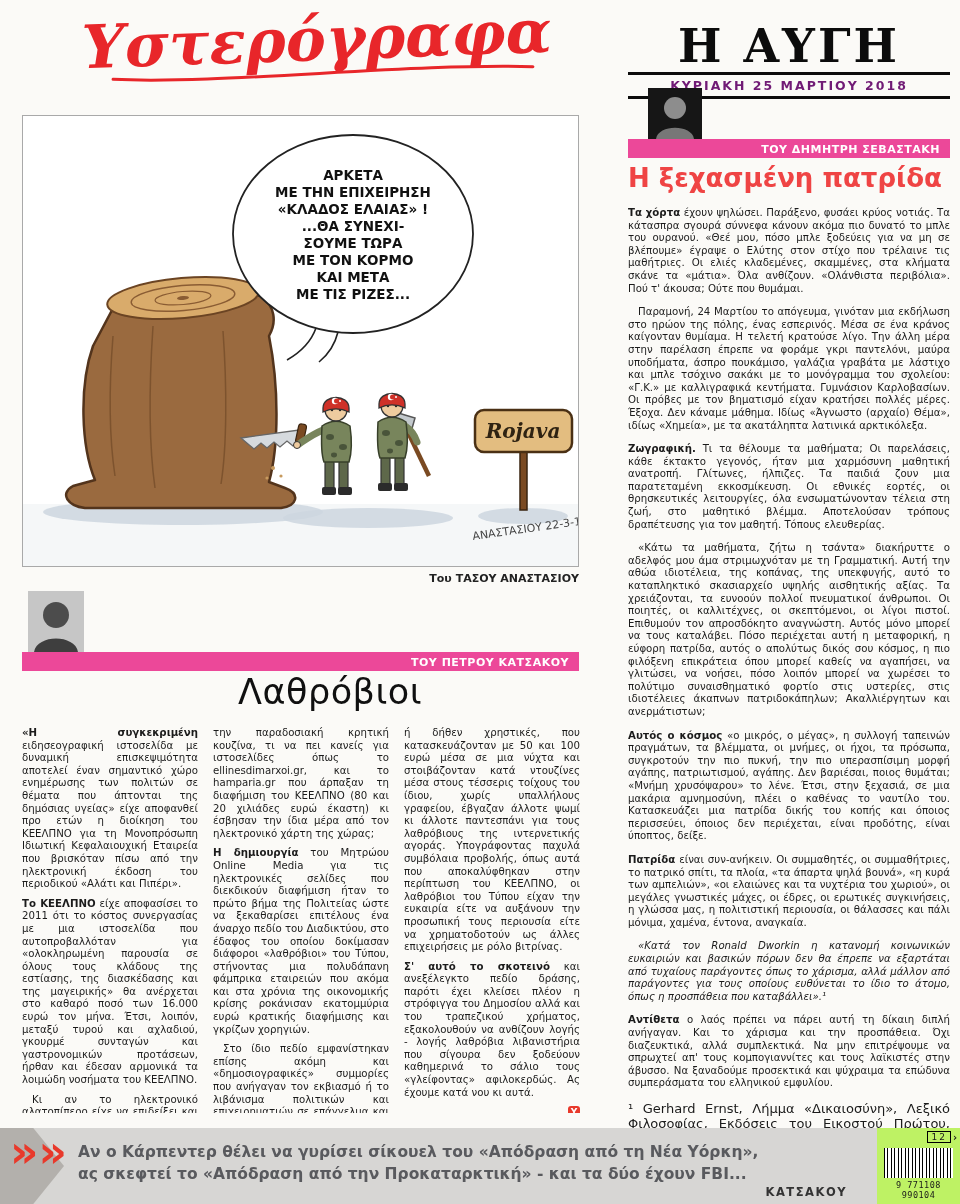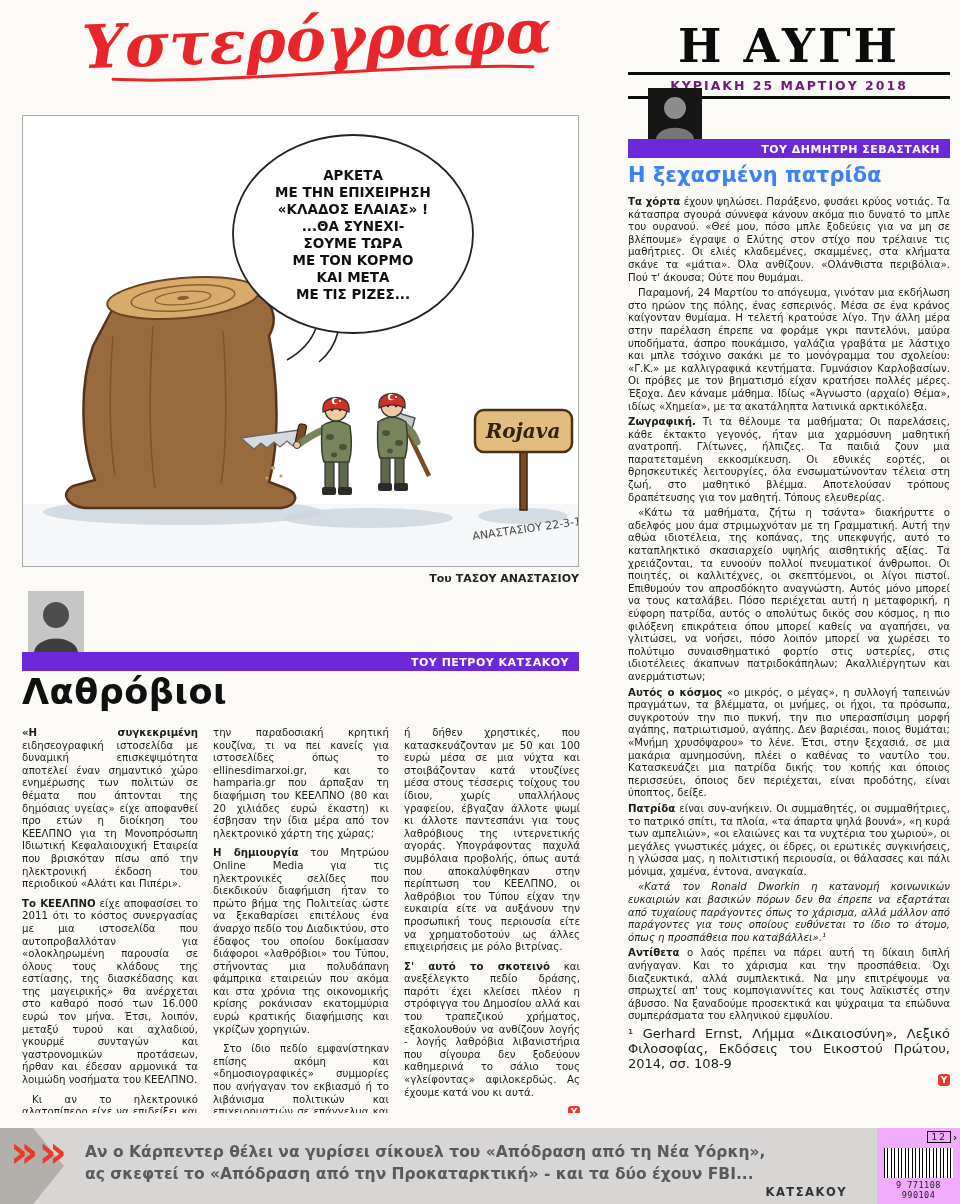--- a/index.html
+++ b/index.html
@@ -25,35 +25,35 @@
   .mast-rule{border-top:3px solid #0c0c0c;margin-top:2px;}
   .mast-rule2{border-top:3px solid #0c0c0c;}
   .mast-date{
     font-size:12.5px;font-weight:bold;letter-spacing:2px;
     text-align:center;padding:3px 0;color:#701a75;
   }
   
   .photo{position:absolute;overflow:hidden;z-index:3;}
   .photo svg{display:block;}
   .byline-band{
-    position:absolute;background:#6d28d9;color:#fff;z-index:2;
+    position:absolute;background:#ec4899;color:#fff;z-index:2;
     font-size:11px;font-weight:bold;text-align:right;letter-spacing:.5px;
     box-sizing:border-box;padding:4px 10px 3px;
   }
   #band-right{left:628px;top:139px;width:322px;height:19px;}
   #band-left{left:22px;top:652px;width:557px;height:19px;}
   #photo-right{left:648px;top:88px;width:54px;height:51px;background:#141414;}
   #photo-left{left:28px;top:591px;width:56px;height:61px;background:#c2c2c2;}
   
   .headline-right{
     position:absolute;left:628px;top:163px;width:322px;
-    font-size:21px;font-weight:bold;color:#3b82f6;
+    font-size:26px;font-weight:bold;color:#ef4444;
   }
   .body-text{font-size:10.2px;line-height:12.6px;text-align:justify;color:#1b1b1b;}
-  .body-text p{margin:0 0 3px;}
+  .body-text p{margin:11px 0 3px;}
   .body-text p.indent{text-indent:10px;}
   .body-text p.italic{font-style:italic;}
   .body-text .lead{font-weight:bold;}
   #body-right{position:absolute;left:628px;top:196px;width:322px;height:932px;overflow:hidden;}
   .footnote{font-size:13px;line-height:15px;margin-top:5px;}
   .endmark-row{text-align:right;margin-top:2px;}
   .endmark{
     display:inline-block;width:12px;height:12px;background:#e8392b;border-radius:3px;
     color:#fff;font-weight:bold;font-size:9px;line-height:12px;text-align:center;
   }
@@ -62,46 +62,46 @@
     position:absolute;left:22px;top:115px;width:557px;height:452px;
     border:1px solid #a9a9a9;background:#ffffff;box-sizing:border-box;
   }
   .cartoon-credit{
     position:absolute;left:22px;top:572px;width:557px;text-align:right;
     font-size:11px;font-weight:bold;color:#222;
   }
   
   .headline-left{
     position:absolute;left:22px;top:672px;width:400px;
-    font-size:35px;font-weight:bold;letter-spacing:.5px;color:#101010;
+    font-size:35px;font-weight:normal;letter-spacing:.5px;color:#101010;text-align:right;
   }
   .col{position:absolute;top:727px;width:176px;height:386px;overflow:hidden;}
   #col1{left:22px;} #col2{left:213px;} #col3{left:404px;}
   .col p{margin:0 0 7px;}
   
   .teaser-band{
     position:absolute;left:0;top:1128px;width:877px;height:76px;background:#d7d6d4;
   }
   .teaser-ribbon{
     position:absolute;left:0;top:0;width:64px;height:76px;background:#b3b0ac;
     clip-path:polygon(0 0,52% 0,100% 50%,52% 100%,0 100%);
   }
   .teaser-chevrons{
     position:absolute;left:10px;top:-2px;font-size:44px;font-weight:bold;color:#e8392b;
   }
   .teaser-text{
     position:absolute;left:78px;top:13px;width:730px;
-    font-size:15.5px;font-weight:bold;line-height:22px;color:#595a5e;margin-left:7px;
+    font-size:15.5px;font-weight:bold;line-height:22px;color:#595a5e;
   }
   .teaser-sign{
     position:absolute;right:30px;bottom:5px;
     font-size:11.5px;font-weight:bold;letter-spacing:1.5px;color:#333;
   }
   
-  .barcode-box{position:absolute;left:877px;top:1128px;width:83px;height:76px;background:#f0abfc;}
+  .barcode-box{position:absolute;left:877px;top:1128px;width:83px;height:76px;background:#bef264;}
   .issue{position:absolute;top:3px;right:3px;display:flex;align-items:center;gap:2px;}
   .issue-num{border:1px solid #000;font-size:9px;padding:0 3px;letter-spacing:2px;}
   .issue-arrow{font-size:10px;font-weight:bold;}
   .bars{
     margin:20px 7px 2px;height:30px;
     background:repeating-linear-gradient(90deg,#000 0 1.5px,#fff 1.5px 3.5px,#000 3.5px 4.5px,#fff 4.5px 7px);
   }
   .barcode-num{
     text-align:center;font-size:8.5px;letter-spacing:.5px;
     font-family:"DejaVu Sans Mono","Liberation Mono",monospace;

